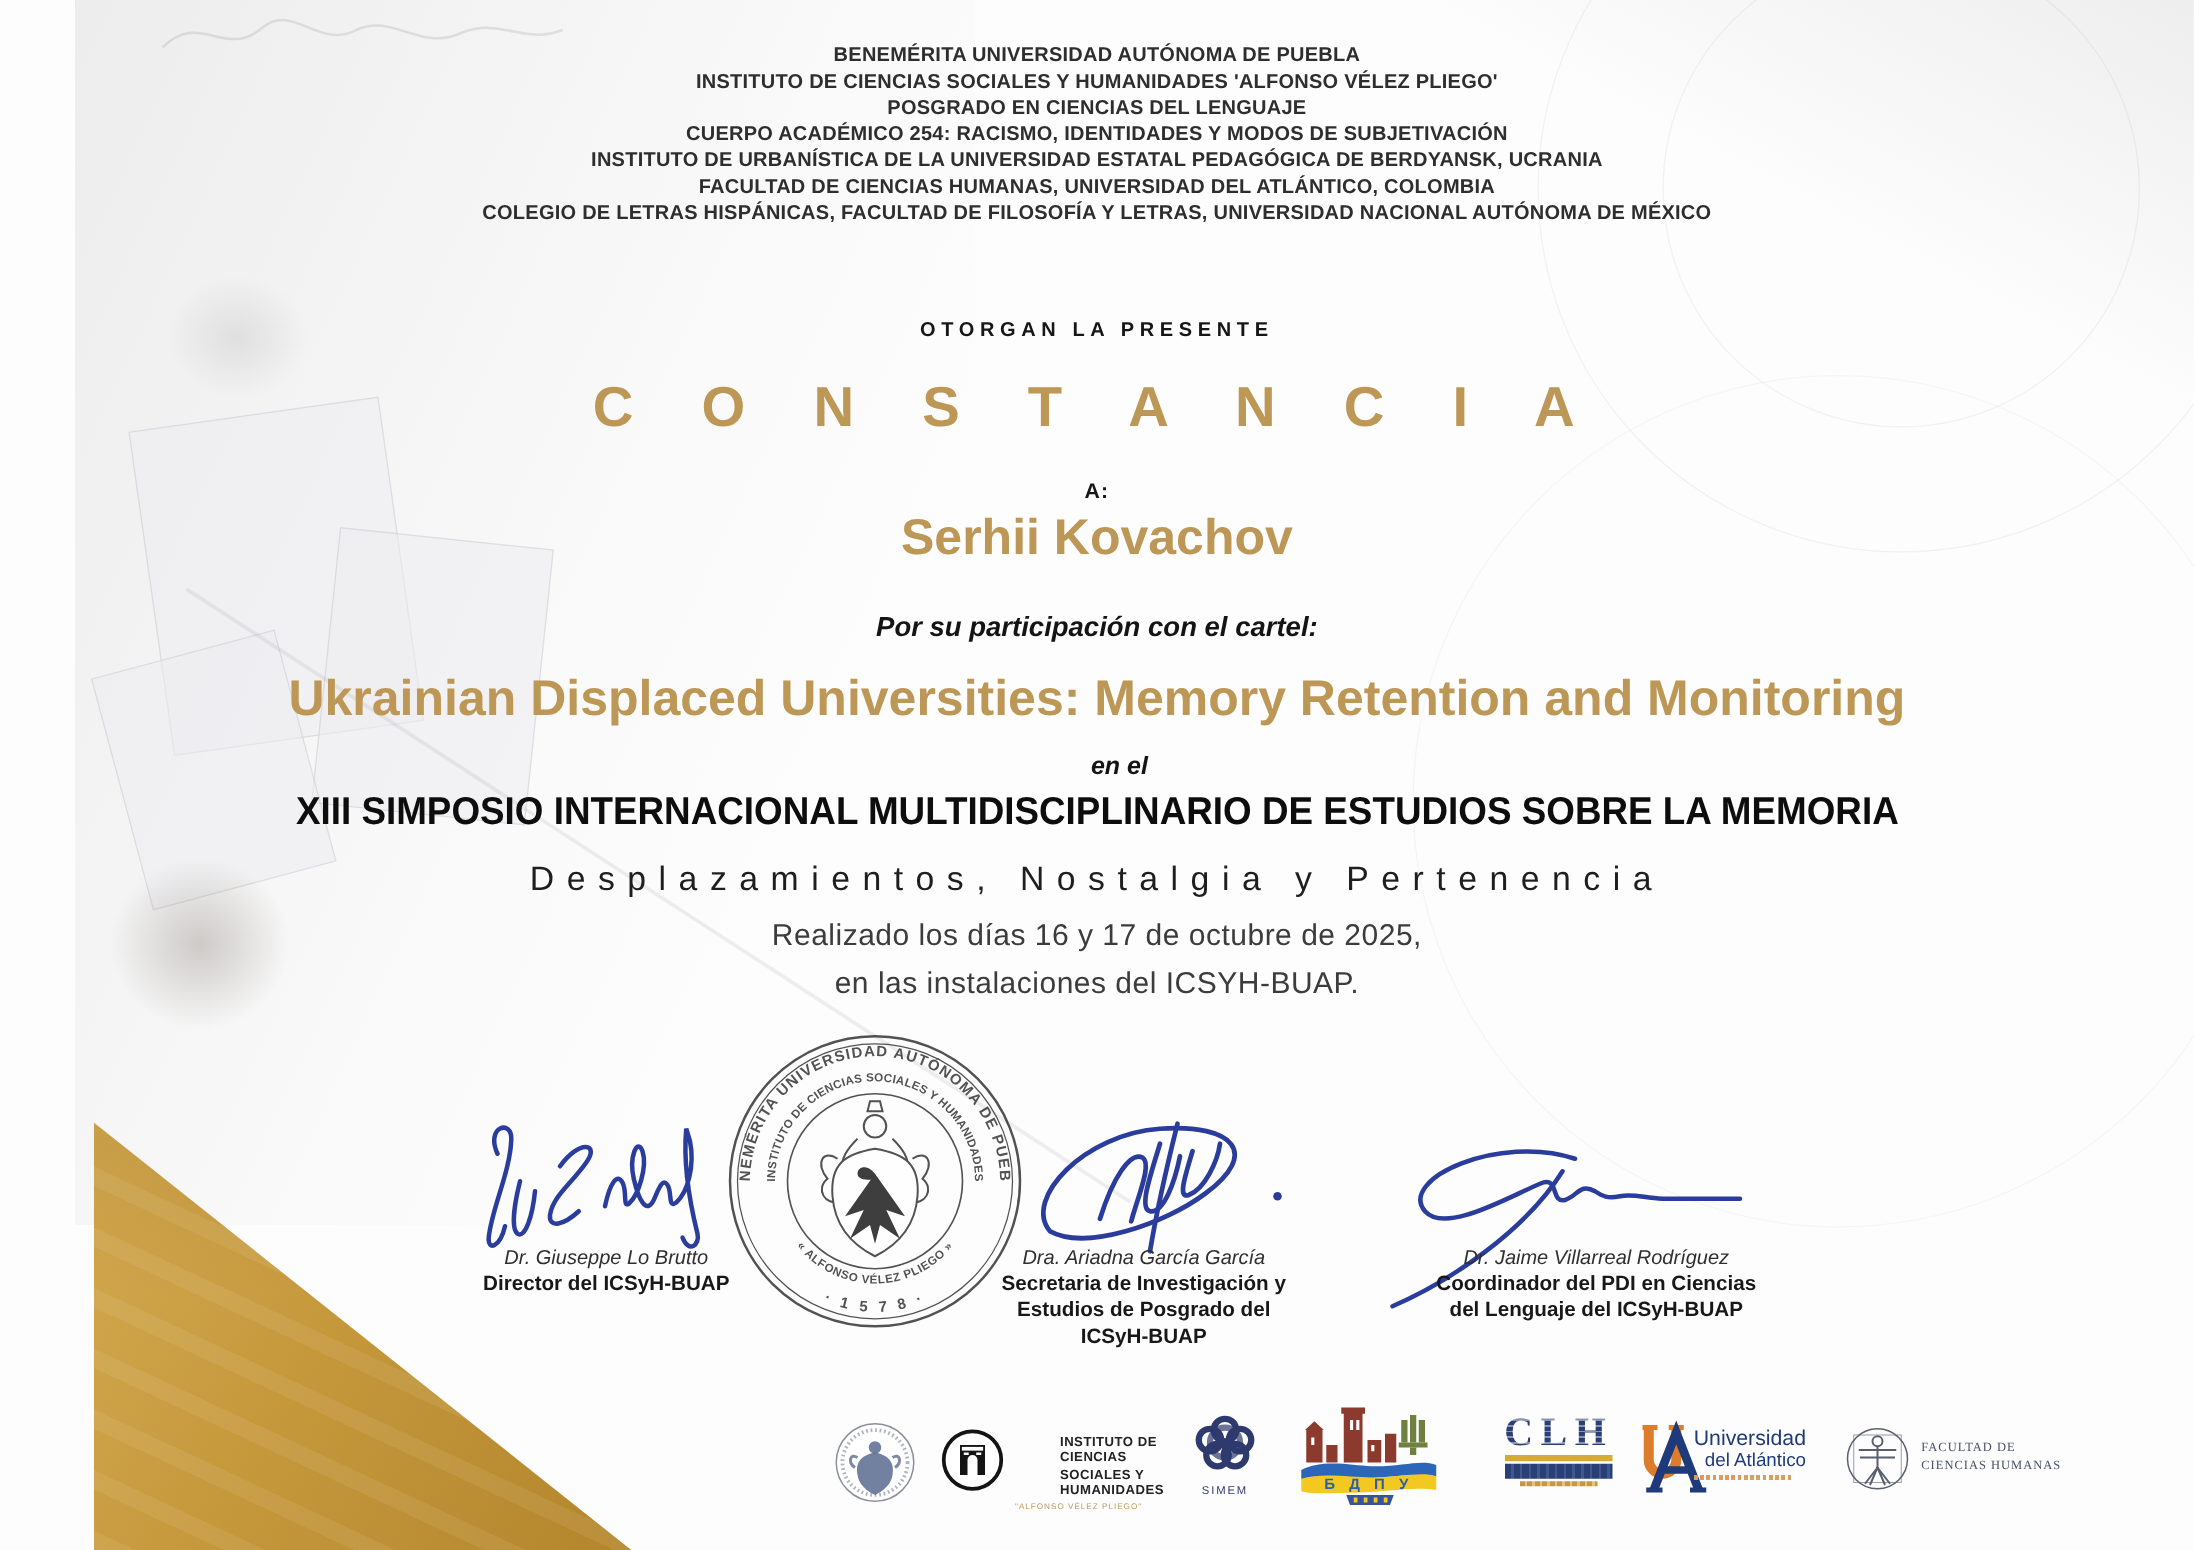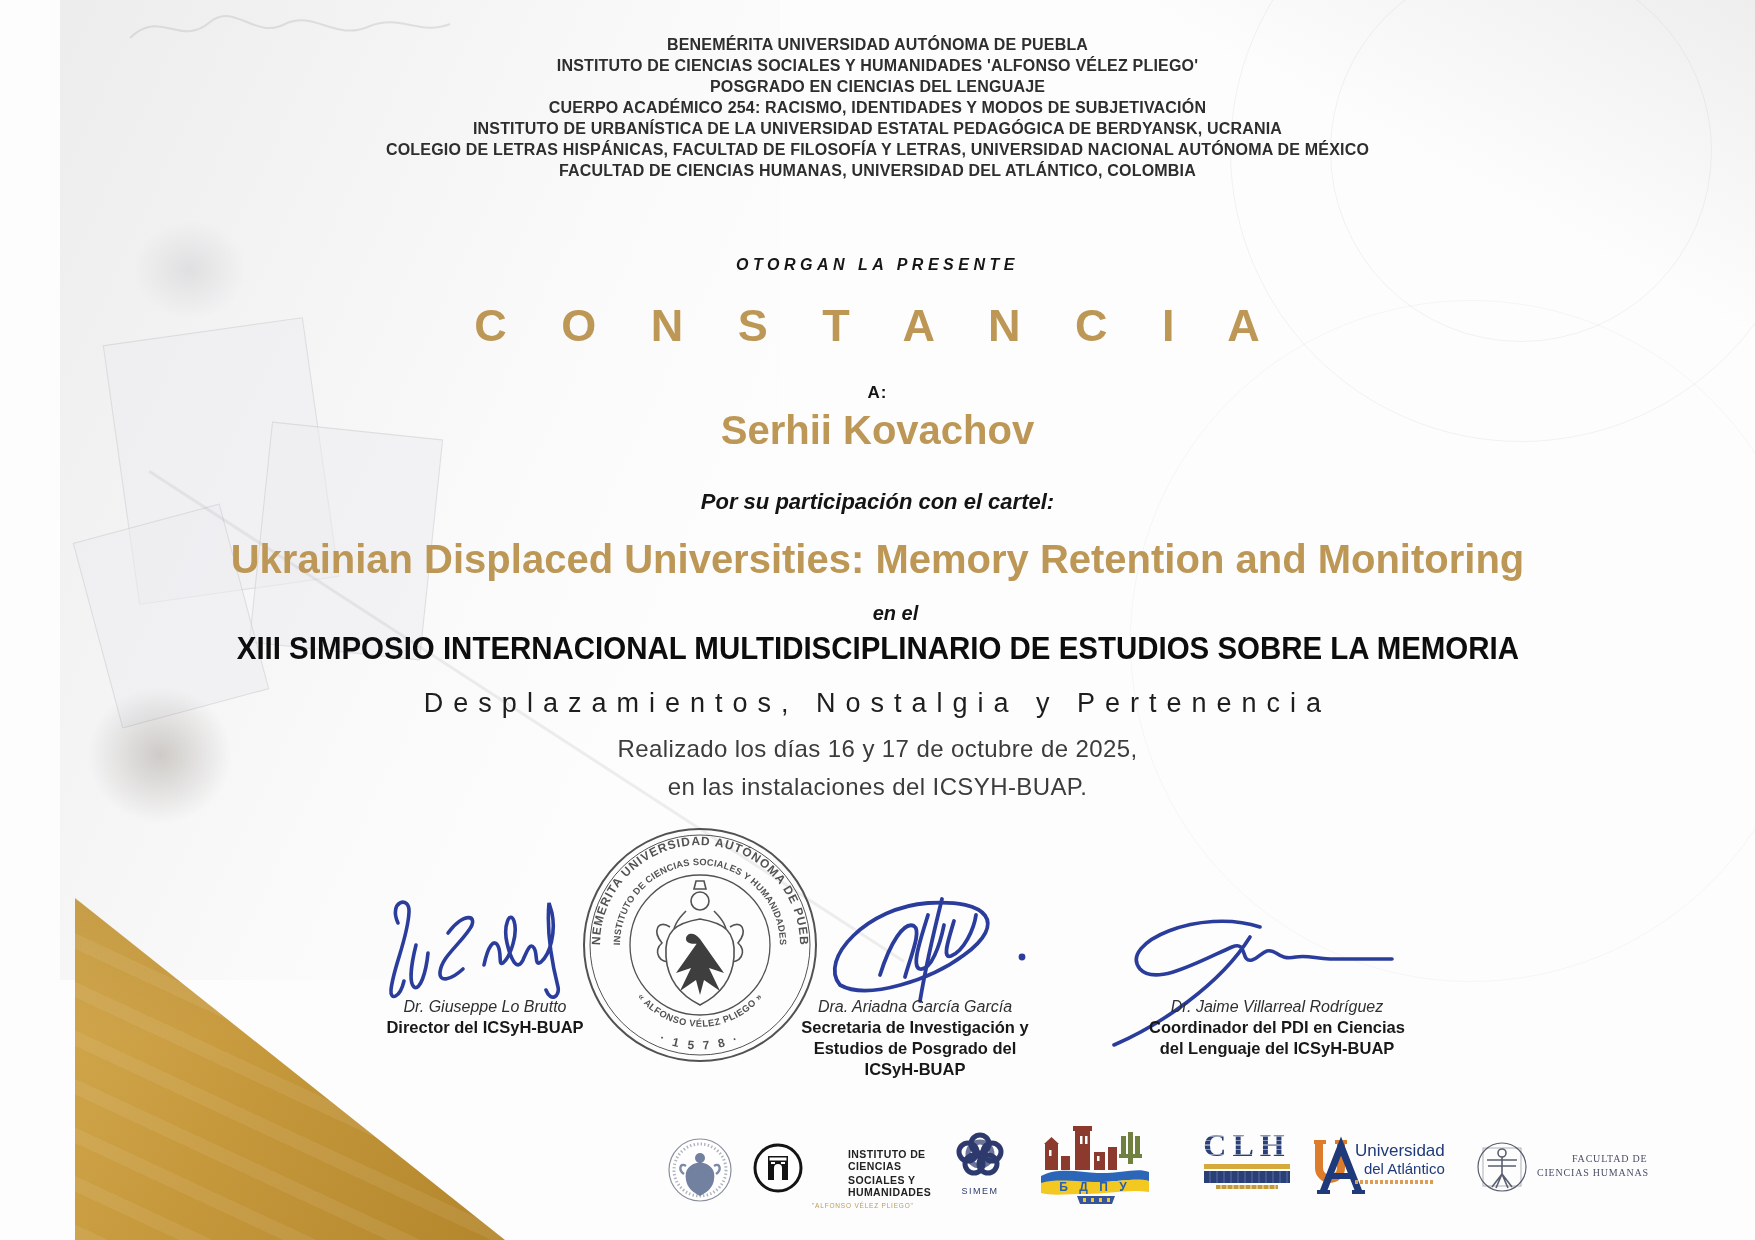--- a/index.html
+++ b/index.html
@@ -27,21 +27,21 @@
     background:linear-gradient(120deg,#d3a94f 0%,#c6983c 45%,#b3862c 100%);
   }
   .gold-wedge:after{
     content:"";position:absolute;inset:0;
     background:repeating-linear-gradient(25deg, rgba(255,255,255,.07) 0 14px, transparent 14px 44px),
                linear-gradient(rgba(90,60,10,.10), transparent 40%);
   }
   
   .hdr{font-size:16px;font-weight:700;color:#2e2e2e;line-height:21px;letter-spacing:.2px;}
   .gold{color:#bd9756;}
-  .otorgan{font-size:16px;font-weight:700;letter-spacing:4.5px;color:#161616;font-style:italic;}
+  .otorgan{font-size:16px;font-weight:700;letter-spacing:4.5px;color:#161616;}
   .constancia{font-size:45px;font-weight:700;letter-spacing:21px;}
   .a-label{font-size:17px;font-weight:700;color:#161616;letter-spacing:1px;}
   .recipient{font-size:40px;font-weight:700;}
   .ital{font-style:italic;font-weight:700;color:#141414;}
   .work-title{font-size:40px;font-weight:700;}
   .event-title{font-size:31px;font-weight:800;color:#0d0d0d;}
   .event-title > span{display:inline-block;transform:scaleX(.95);transform-origin:center;white-space:nowrap;}
   .event-sub{font-size:27px;font-weight:400;letter-spacing:10px;color:#1e1e1e;}
   .fecha{font-size:24px;color:#3c3c3c;letter-spacing:.4px;}
   .sig-block{position:absolute;text-align:center;}
@@ -68,22 +68,22 @@
   <path d="M10,38 C40,8 60,48 90,22 C115,2 135,40 165,24 C195,10 215,42 250,26 C280,14 300,36 330,24" fill="none" stroke="rgba(90,90,98,.14)" stroke-width="2"></path>
 </svg>
 <div class="gold-wedge"></div>
 
 <div class="abs" style="left:0;right:0;top:34px;text-align:center;">
   <div class="hdr">BENEMÉRITA UNIVERSIDAD AUTÓNOMA DE PUEBLA</div>
   <div class="hdr">INSTITUTO DE CIENCIAS SOCIALES Y HUMANIDADES 'ALFONSO VÉLEZ PLIEGO'</div>
   <div class="hdr">POSGRADO EN CIENCIAS DEL LENGUAJE</div>
   <div class="hdr">CUERPO ACADÉMICO 254: RACISMO, IDENTIDADES Y MODOS DE SUBJETIVACIÓN</div>
   <div class="hdr">INSTITUTO DE URBANÍSTICA DE LA UNIVERSIDAD ESTATAL PEDAGÓGICA DE BERDYANSK, UCRANIA</div>
+  <div class="hdr">FACULTAD DE CIENCIAS HUMANAS, UNIVERSIDAD DEL ATLÁNTICO, COLOMBIA</div>
   <div class="hdr">COLEGIO DE LETRAS HISPÁNICAS, FACULTAD DE FILOSOFÍA Y LETRAS, UNIVERSIDAD NACIONAL AUTÓNOMA DE MÉXICO</div>
-  <div class="hdr">FACULTAD DE CIENCIAS HUMANAS, UNIVERSIDAD DEL ATLÁNTICO, COLOMBIA</div>
 </div>
 
 <div class="cline otorgan" style="top:256px;">OTORGAN LA PRESENTE</div>
 <div class="cline constancia gold" style="top:300px;">C O N S T A N C I A</div>
 <div class="cline a-label" style="top:383px;">A:</div>
 <div class="cline recipient gold" style="top:408px;">Serhii Kovachov</div>
 <div class="cline ital" style="top:489px;font-size:22px;">Por su participación con el cartel:</div>
 <div class="cline work-title gold" style="top:537px;">Ukrainian Displaced Universities: Memory Retention and Monitoring</div>
 <div class="cline ital" style="top:602px;font-size:20px;padding-left:36px;">en el</div>
 <div class="cline event-title" style="top:631px;"><span>XIII SIMPOSIO INTERNACIONAL MULTIDISCIPLINARIO DE ESTUDIOS SOBRE LA MEMORIA</span></div>
@@ -267,16 +267,16 @@
     <circle cx="27" cy="27" r="24" fill="none" stroke="#5a5f70" stroke-width="1.2"></circle>
     <rect x="8" y="8" width="38" height="38" fill="none" stroke="#5a5f70" stroke-width=".8" opacity=".6"></rect>
     <g stroke="#5a5f70" stroke-width="1.6" fill="none">
       <circle cx="27" cy="13" r="4"></circle>
       <path d="M27,17 V34"></path>
       <path d="M12,20 H42 M13,26 H41"></path>
       <path d="M27,34 L17,47 M27,34 L37,47 M27,34 L21,48 M27,34 L33,48"></path>
     </g>
   </svg>
   <div class="abs" style="left:62px;top:12px;text-align:left;font-family:'Liberation Serif',serif;color:#4a4f66;">
-    <div style="font-size:10px;letter-spacing:.8px;line-height:14px;margin-left:35px;">FACULTAD DE</div>
+    <div style="font-size:10px;letter-spacing:.8px;line-height:14px;">FACULTAD DE</div>
     <div style="font-size:10px;letter-spacing:.8px;line-height:14px;">CIENCIAS HUMANAS</div>
   </div>
 </div>
 
 </body></html>

